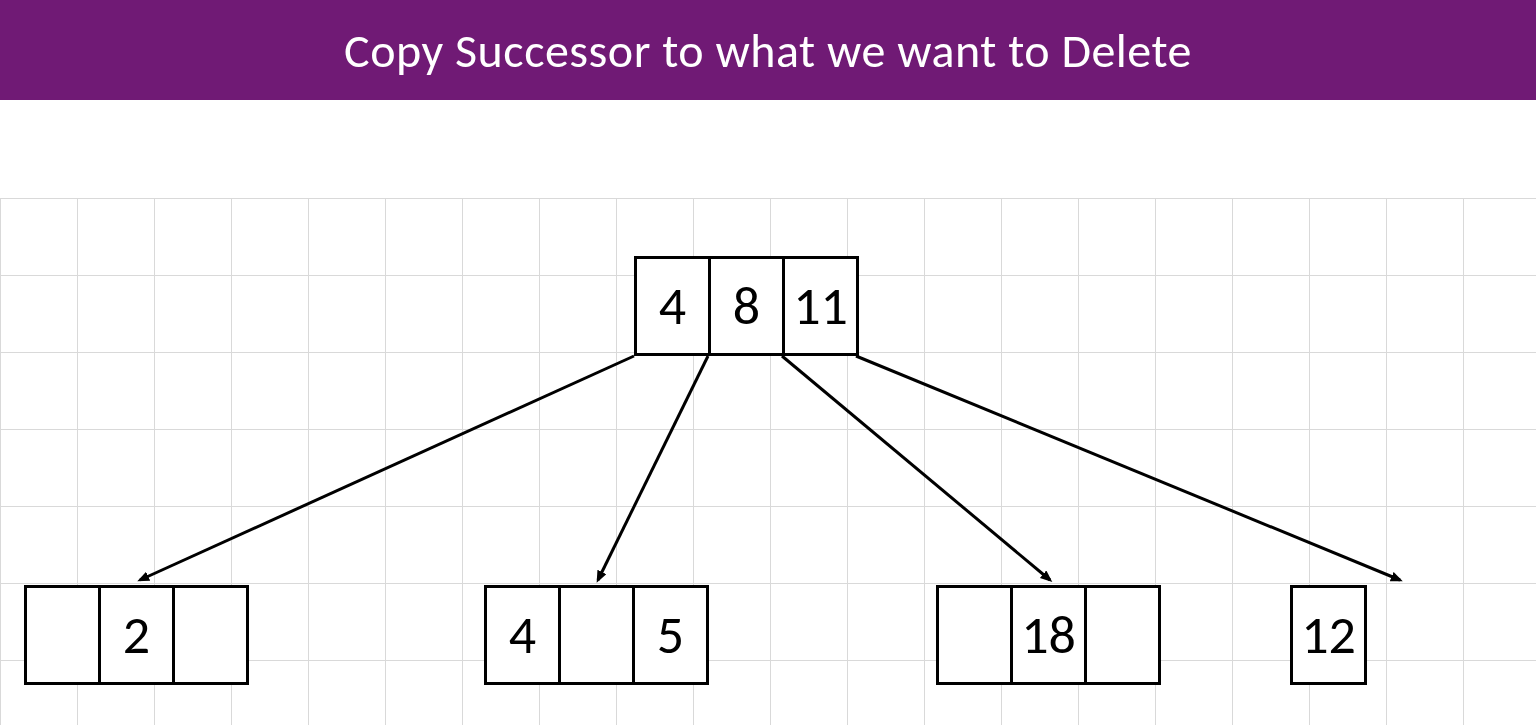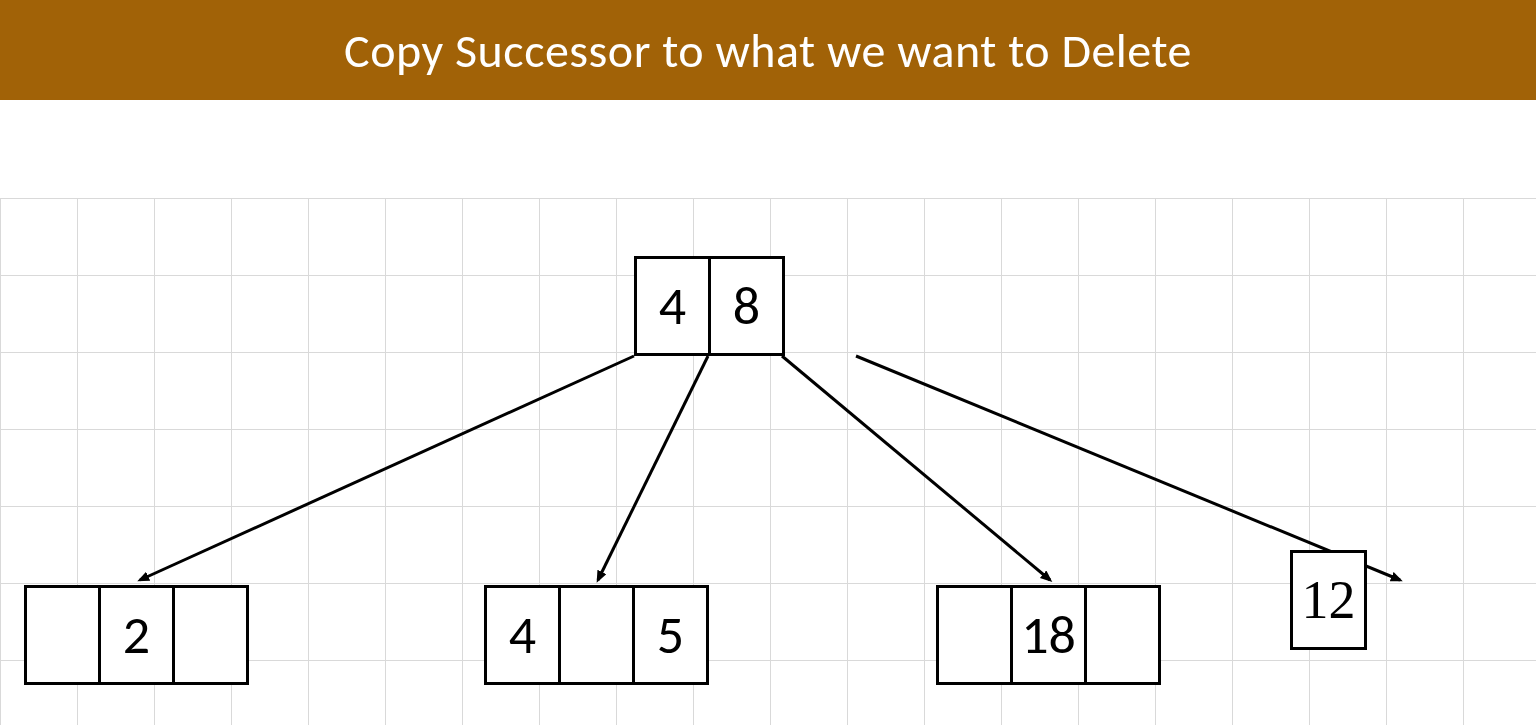--- a/index.html
+++ b/index.html
@@ -3,21 +3,21 @@
 <meta charset="utf-8">
 <style>
   html,body{
     margin:0;padding:0;width:1536px;height:725px;
     font-family:"Segoe UI",Calibri,Arial,sans-serif;
     background:#fff;overflow:hidden;
   }
   
   .title-bar{
     position:absolute;left:0;top:0;width:1536px;height:100px;
-    background:#a16207;color:#fff;font-size:48px;font-weight:400;
+    background:#701a75;color:#fff;font-size:48px;font-weight:400;
     display:flex;align-items:center;justify-content:center;
     letter-spacing:0.5px;
   }
   
   .grid-bg{
     position:absolute;left:0;top:198px;width:1536px;height:527px;
     background-image:
       linear-gradient(to right,#d9d9d9 1px,transparent 1px),
       linear-gradient(to bottom,#d9d9d9 1px,transparent 1px);
     background-size:77px 77px;
@@ -60,35 +60,36 @@
       <line x1="634" y1="356" x2="140" y2="580"></line>
       <line x1="708" y1="356" x2="598" y2="580"></line>
       <line x1="782" y1="356" x2="1050" y2="580"></line>
       <line x1="856" y1="356" x2="1400" y2="580"></line>
     </g>
 </svg>
 
 <div class="node" id="root-node" style="left: 634px; top: 256px;">
   <div class="cell">4</div>
   <div class="cell">8</div>
+  <div class="cell">11</div>
 </div>
 
 <div class="node" id="child-0" style="left: 24px; top: 585px;">
   <div class="cell"></div>
   <div class="cell">2</div>
   <div class="cell"></div>
 </div>
 
 <div class="node" id="child-1" style="left: 484px; top: 585px;">
   <div class="cell">4</div>
   <div class="cell"></div>
   <div class="cell">5</div>
 </div>
 
 <div class="node" id="child-2" style="left: 936px; top: 585px;">
   <div class="cell"></div>
   <div class="cell">18</div>
   <div class="cell"></div>
 </div>
 
-<div class="node" id="child-3" style="left: 1290px; top: 550px; font-family: Liberation Serif, serif;">
+<div class="node" id="child-3" style="left: 1290px; top: 585px;">
   <div class="cell">12</div>
 </div>
 
 </body></html>

